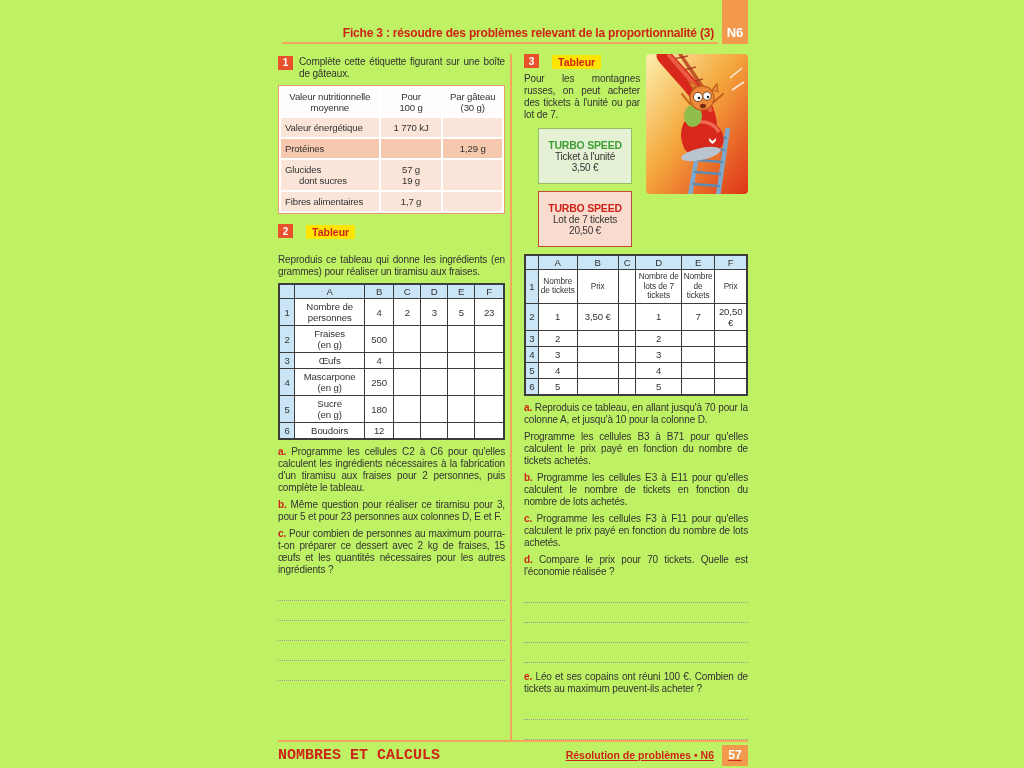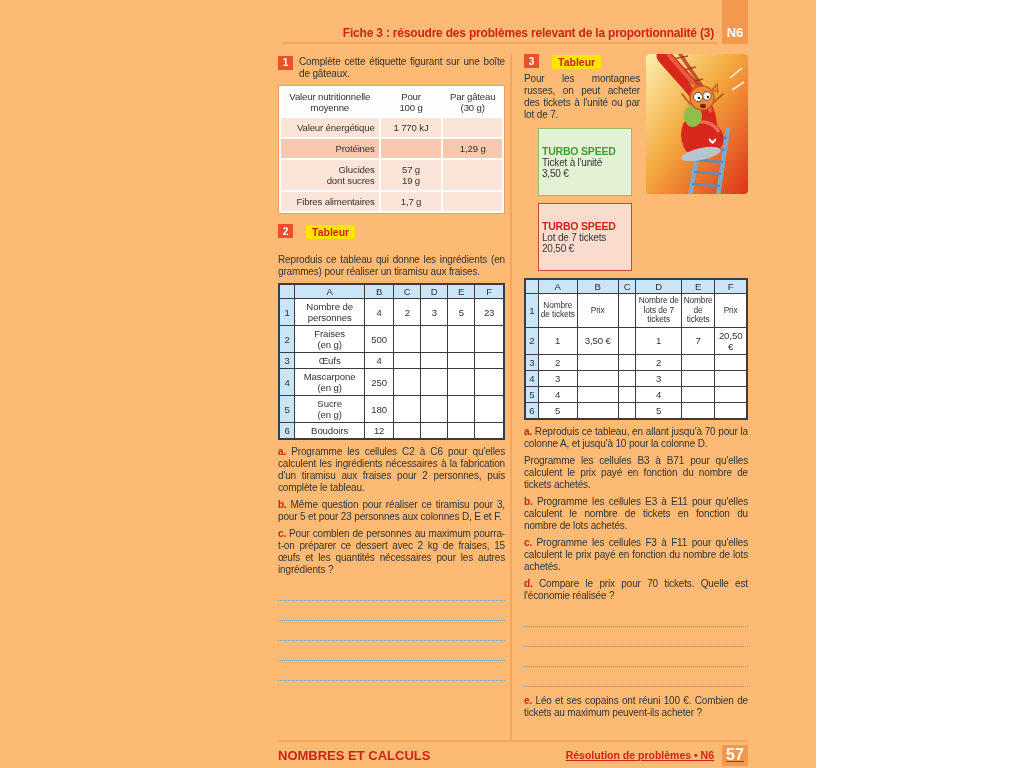--- a/index.html
+++ b/index.html
@@ -1,16 +1,16 @@
 <!DOCTYPE html>
 <html><head>
 <meta charset="utf-8">
 <style>
   html,body{margin:0;padding:0;background:#fff;}
-  .page{position:relative;width:816px;height:768px;background:#fdba74;overflow:hidden;
+  .page{position:relative;width:1024px;height:768px;background:#bef264;overflow:hidden;
         font-family:"Liberation Sans","DejaVu Sans",sans-serif;color:#333;}
   .content{position:absolute;left:278px;top:0;width:470px;height:768px;display:flex;flex-direction:column;}
 
   
   .hd{position:relative;height:44px;flex:none;}
   .hd-line{position:absolute;left:4px;right:30px;bottom:0;border-bottom:2.5px solid #F5A55C;}
   .hd-title{position:absolute;right:34px;bottom:4px;color:#CE2318;font-weight:bold;font-size:12px;white-space:nowrap;letter-spacing:-0.2px;}
   .n6badge{position:absolute;top:0;right:0;width:26px;height:44px;background:#F2994E;color:#fff;
            font-weight:bold;font-size:13px;display:flex;align-items:flex-end;justify-content:center;padding-bottom:4px;box-sizing:border-box;}
 
@@ -24,54 +24,54 @@
          font-weight:bold;font-size:10px;align-items:center;justify-content:center;}
   .exhead{display:flex;align-items:center;gap:7px;margin:2px 0 4px 0;}
   .exhead .exnum{float:none;}
   .extag{background:#FFE400;color:#CE2318;font-weight:bold;font-size:10.5px;padding:1px 6px;}
   .qletter{color:#CE2318;font-weight:bold;}
 
   
   table.nut{width:100%;border-collapse:separate;border-spacing:2px;border:1.5px solid #E99B6F;background:#fff;margin:4px 0 10px 0;}
   table.nut td,table.nut th{font-size:9.6px;font-weight:normal;padding:4px 4px;vertical-align:top;letter-spacing:-0.15px;margin-left:12px;}
   table.nut th{background:#FFFDFC;text-align:center;padding:3px 2px;}
-  table.nut td.lab{text-align:right;}
+  table.nut td.lab{text-align:left;}
   table.nut td.ctr{text-align:center;}
   tr.r-light td{background:#FBE5D8;}
   tr.r-dark td{background:#F6C8AD;}
   .sub{padding-left:14px;}
   .sub:empty{display:none;}
 
   
   table.sheet{width:100%;border-collapse:collapse;border:2px solid #3C3C3C;margin:3px 0 6px 0;}
   table.sheet td{border:1.2px solid #3C3C3C;font-size:9.6px;text-align:center;vertical-align:middle;padding:2px 1px;background:#fff;letter-spacing:-0.1px;}
   table.sheet td.hd-cell{background:#C9E5F6;font-weight:normal;}
   table.sheet td.rn{background:#C9E5F6;width:14px;}
   table.sheet tr.collet td{padding:1px;}
   table.sheet3 td.hrow{font-size:8.3px;line-height:1.15;padding:2px 1px;}
 
   
   .dotline{height:19px;border-bottom:1.6px dotted #999;}
 
   
   .illus{float:right;width:102px;height:140px;margin:0 0 4px 6px;}
-  .ticket{width:86px;margin:7px 0 0 14px;padding:16px 3px;box-sizing:content-box;}
+  .ticket{width:86px;margin:7px 0 0 14px;text-align:center;padding:10px 3px;box-sizing:content-box;}
   .ticket .t-title{font-weight:bold;font-size:10.5px;letter-spacing:-0.2px;}
   .ticket .t-line{font-size:10px;letter-spacing:-0.2px;}
   .ticket-green{background:#E4F1D5;border:1.5px solid #97BE67;}
   .ticket-green .t-title{color:#3E9E33;}
   .ticket-pink{background:#FADCCF;border:1.5px solid #BE4B33;}
   .ticket-pink .t-title{color:#CE2318;}
   .clear{clear:both;}
 
   
   .ft{flex:none;position:relative;border-top:2.5px solid #F5A55C;height:26px;display:flex;align-items:center;justify-content:space-between;}
-  .ft-left{color:#CE2318;font-weight:bold;font-size:13px;}
+  .ft-left{color:#CE2318;font-weight:bold;font-size:15px;font-family:Liberation Mono, monospace;}
   .ft-right{display:flex;align-items:center;gap:8px;color:#CE2318;font-weight:bold;font-size:10.5px;text-decoration:underline;}
-  .pagebox{background:#F2994E;color:#fff;font-weight:bold;font-size:16px;width:26px;height:21px;display:flex;align-items:center;justify-content:center;}
+  .pagebox{background:#F2994E;color:#fff;font-weight:bold;font-size:12px;width:26px;height:21px;display:flex;align-items:center;justify-content:center;}
 </style>
 </head>
 <body>
 
 <div class="page">
   <div class="content">
 
     <div class="hd">
       <div class="hd-line"></div>
       <div class="hd-title">Fiche 3 : résoudre des problèmes relevant de la proportionnalité (3)</div>

